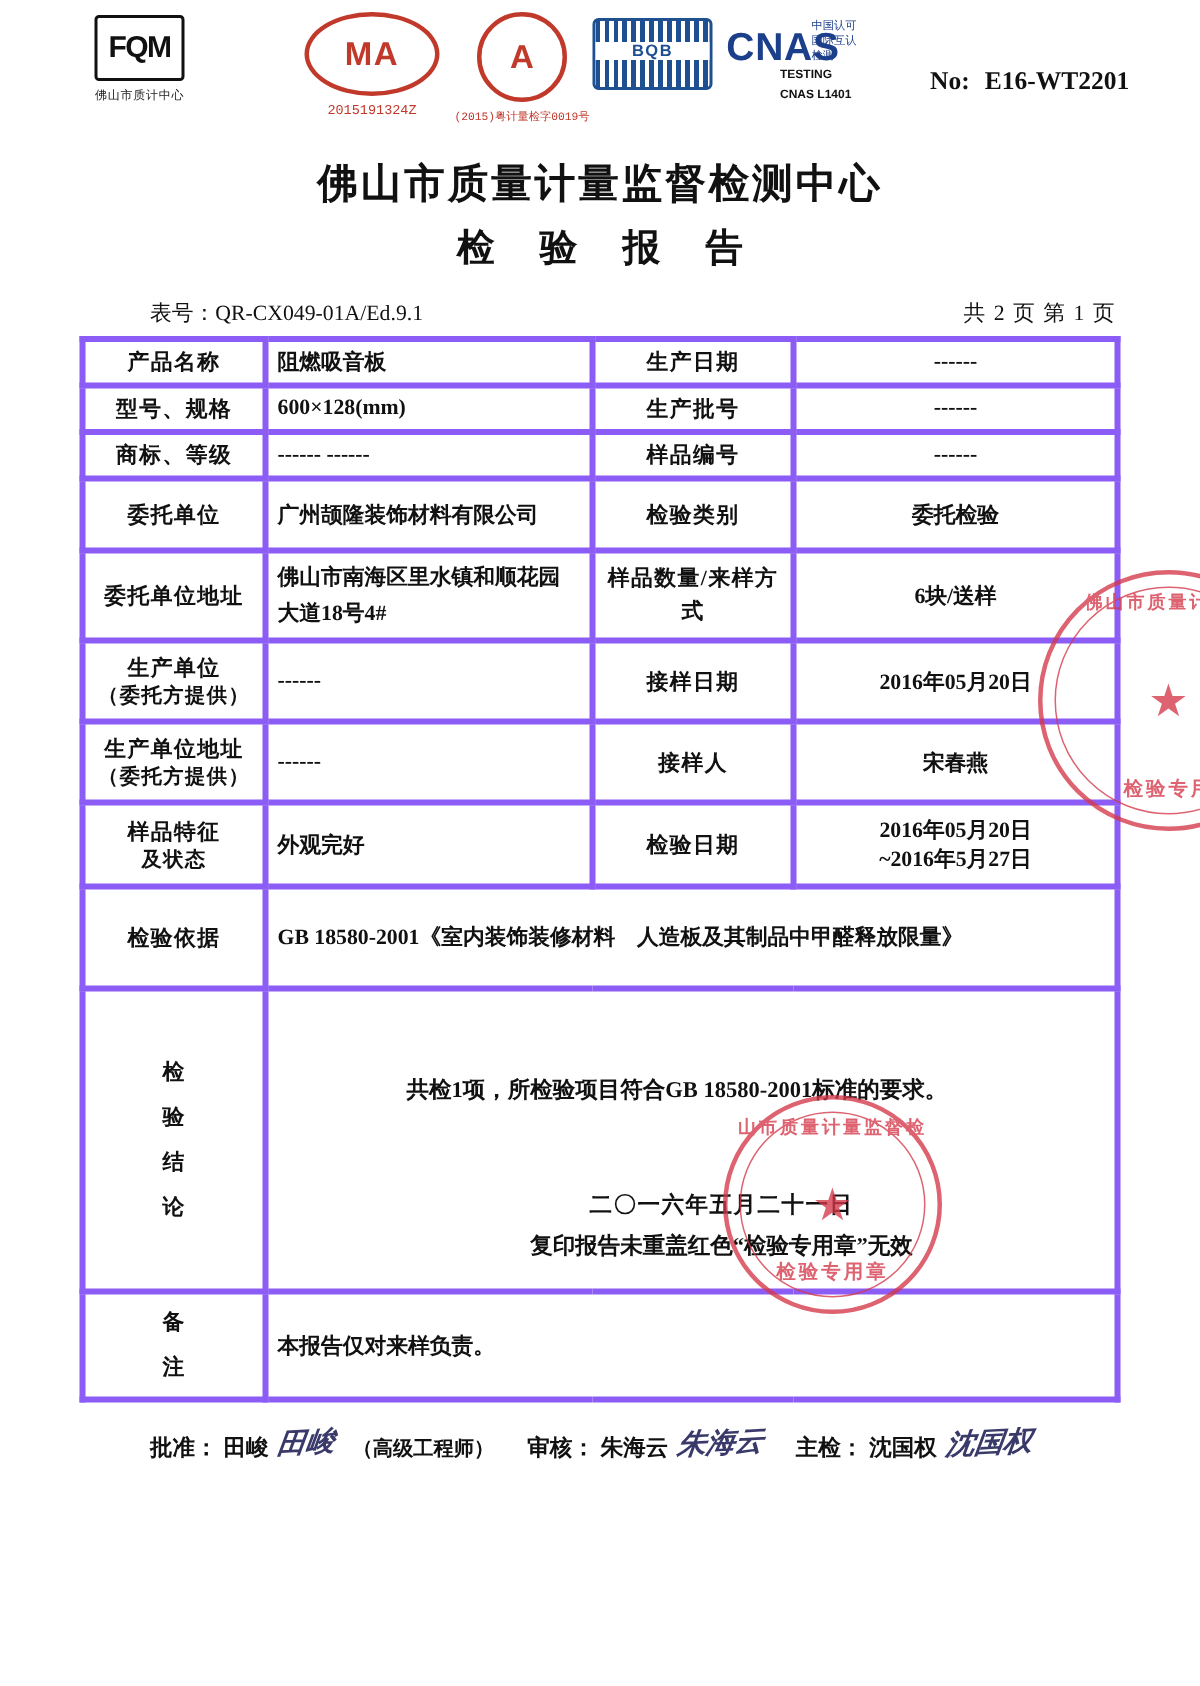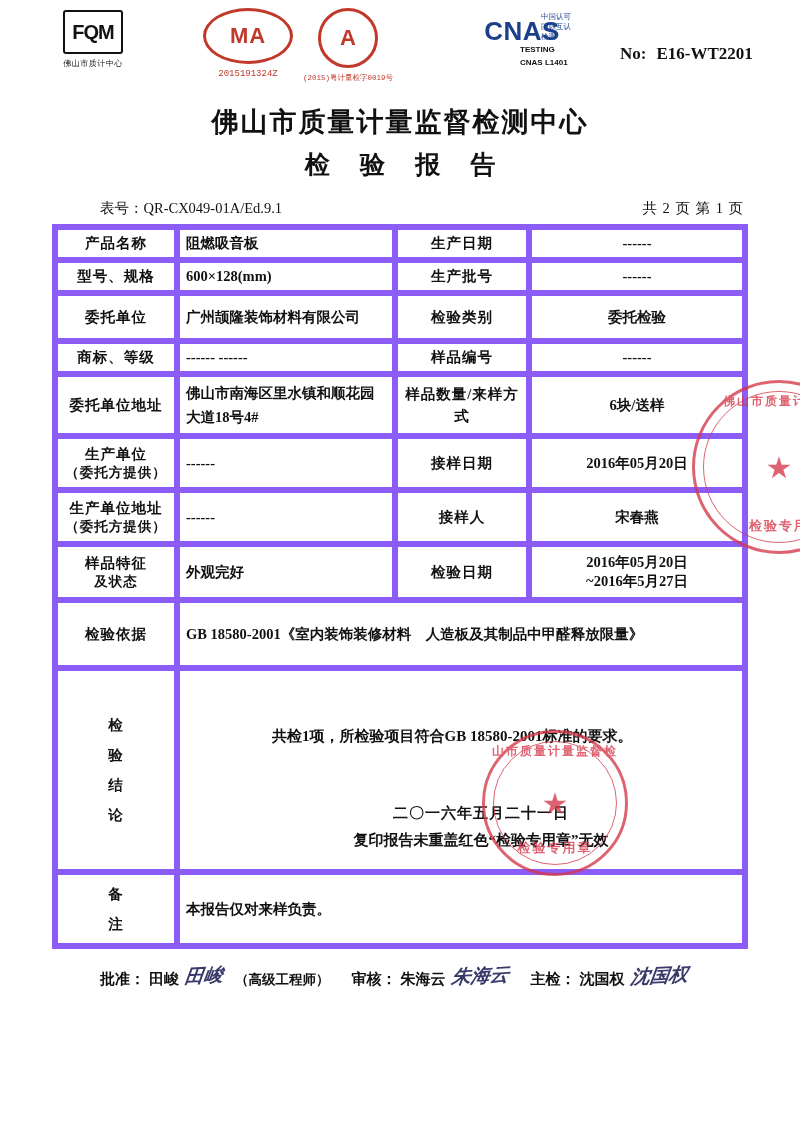--- a/index.html
+++ b/index.html
@@ -214,21 +214,21 @@
   .form-meta .right { letter-spacing: 1px; }
 
   
   table.main {
     border-collapse: collapse;
     margin: 0 auto;
     width: 690px;
     table-layout: fixed;
   }
   table.main td {
-    border: 6px solid #8b5cf6;
+    border: 4px solid #8b5cf6;
     padding: 4px 6px;
     font-size: 14.5px;
     vertical-align: middle;
   }
   td.lbl {
     text-align: center;
     font-weight: bold;
     letter-spacing: 1px;
   }
   td.val {
@@ -385,20 +385,25 @@
     <div class="logo cma">
       <div class="cma-oval">MA</div>
       <div class="red-sub">2015191324Z</div>
     </div>
 
     <div class="logo cal">
       <div class="cal-circle">A</div>
       <div class="red-sub" style="font-size:7.5px">(2015)粤计量检字0019号</div>
     </div>
 
+    <div class="logo bars">
+      <div class="bars-inner">
+        <div class="bars-label">BQB</div>
+      </div>
+    </div>
 
     <div class="logo cnas">
       <div class="cnas-word">CNAS</div>
     </div>
 
     <div class="logo cnas-text">
       <div class="cnas-cn">中国认可</div>
       <div class="cnas-cn">国际互认</div>
       <div class="cnas-cn">检测</div>
       <div class="cnas-en">TESTING</div>
@@ -433,31 +438,31 @@
         <td class="val">阻燃吸音板</td>
         <td class="lbl">生产日期</td>
         <td class="val-c dash">------</td>
       </tr>
       <tr>
         <td class="lbl">型号、规格</td>
         <td class="val">600×128(mm)</td>
         <td class="lbl">生产批号</td>
         <td class="val-c dash">------</td>
       </tr>
+      <tr>
+        <td class="lbl">商标、等级</td>
+        <td class="val dash">------   ------</td>
+        <td class="lbl">样品编号</td>
+        <td class="val-c dash">------</td>
+      </tr>
       <tr style="height:48px">
         <td class="lbl">委托单位</td>
         <td class="val">广州颉隆装饰材料有限公司</td>
         <td class="lbl">检验类别</td>
         <td class="val-c">委托检验</td>
-      </tr>
-      <tr>
-        <td class="lbl">商标、等级</td>
-        <td class="val dash">------   ------</td>
-        <td class="lbl">样品编号</td>
-        <td class="val-c dash">------</td>
       </tr>
       <tr style="height:58px">
         <td class="lbl">委托单位地址</td>
         <td class="val" style="line-height:24px">佛山市南海区里水镇和顺花园大道18号4#</td>
         <td class="lbl" style="line-height:22px">样品数量/来样方式</td>
         <td class="val-c">6块/送样</td>
       </tr>
       <tr style="height:54px">
         <td class="lbl">
           <span>生产单位</span>

